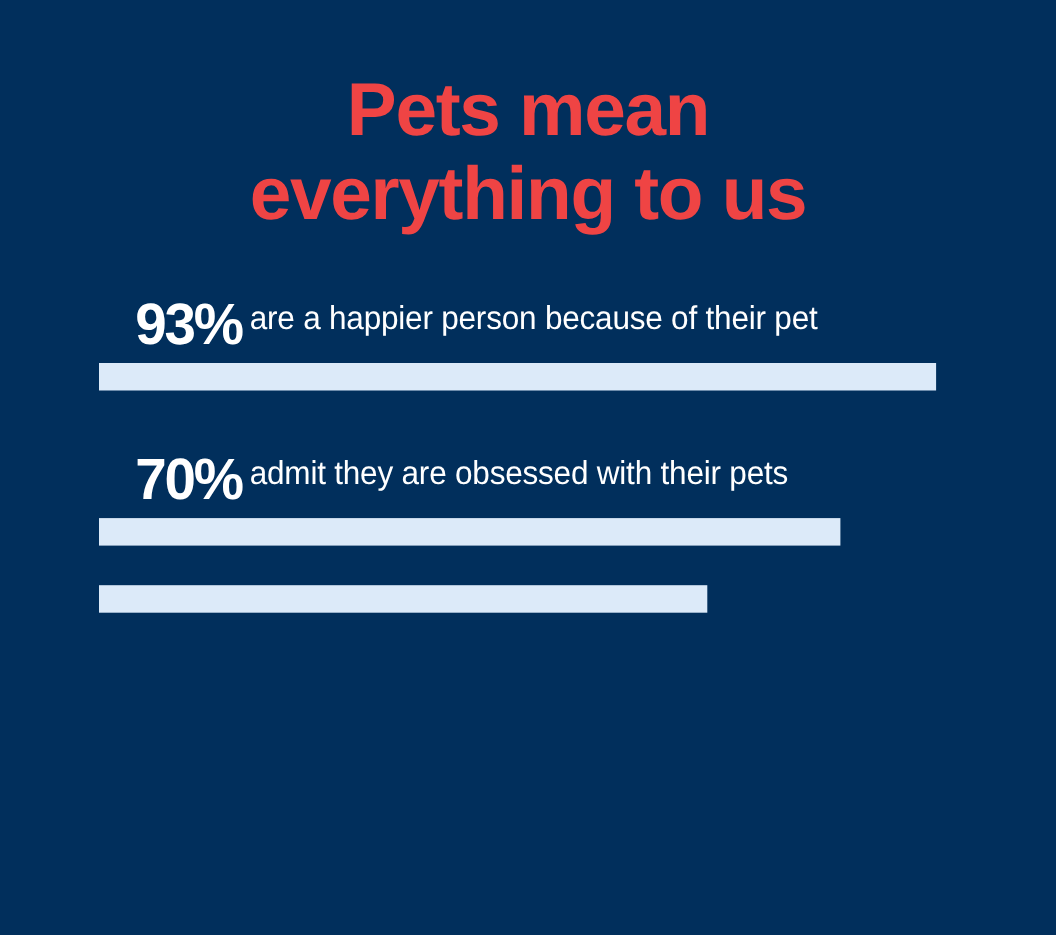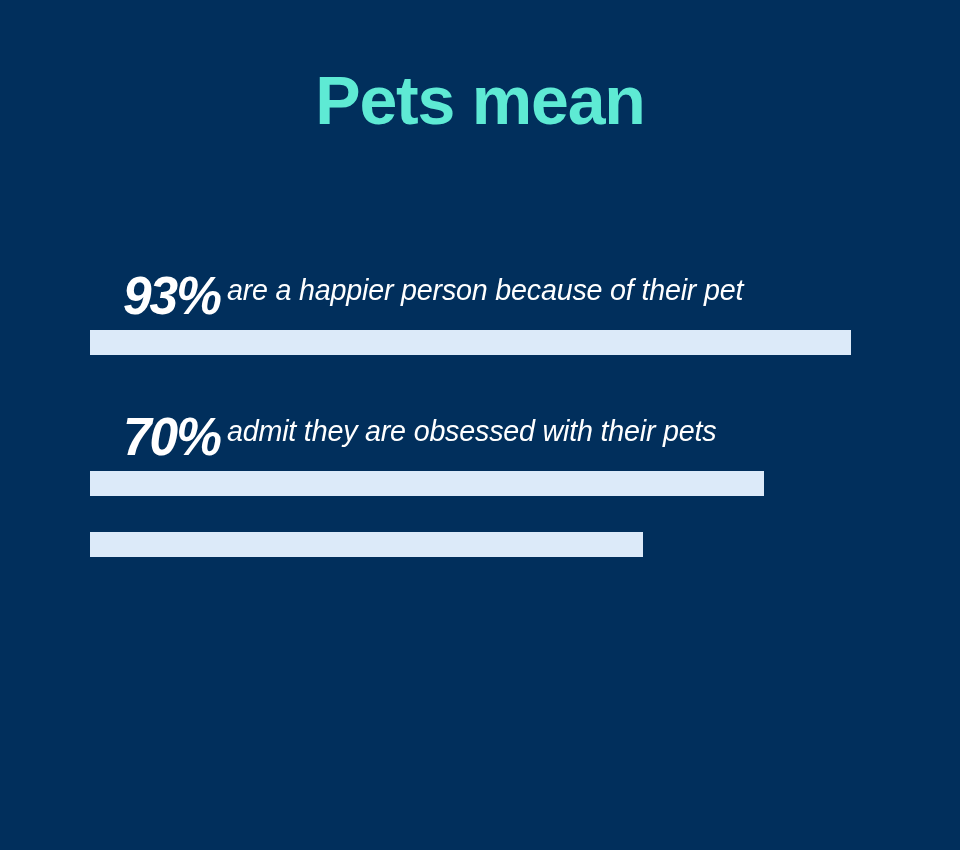--- a/index.html
+++ b/index.html
@@ -25,40 +25,39 @@
   
   .title-block {
     position: absolute;
     left: 0;
     top: 62px;
     width: 960px;
     text-align: center;
   }
   .title-line {
     display: block;
-    color: #5eead4;
+    color: #ef4444;
     font-family: "Liberation Sans", sans-serif;
     font-weight: bold;
     font-size: 68px;
     line-height: 76px;
     letter-spacing: -1.2px;
     white-space: nowrap;
   }
 
   
   .stats {
     position: absolute;
     left: 0;
     top: 268px;
     width: 960px;
   }
   .stat-row {
     position: relative;
     width: 960px;
-    font-style: italic;
   }
   .stat-head {
     position: relative;
     height: 62px;
   }
   .stat-row.two-line .stat-head {
     height: 90px;
   }
 
   .stat-percent {
@@ -124,20 +123,21 @@
   .row-3 { margin-bottom: 53px; }
   .row-4 { margin-bottom: 0; }
 </style>
 </head>
 <body>
 
 <div id="infographic" style="background: rgb(1, 47, 92);">
 
   <div class="title-block">
     <span class="title-line">Pets mean</span>
+    <span class="title-line">everything to us</span>
   </div>
 
   <div class="stats">
 
     <div class="stat-row row-1">
       <div class="stat-head">
         <div class="stat-percent">93%</div>
         <div class="stat-desc">
           <span class="desc-line">are a happier person because of their pet</span>
         </div>

